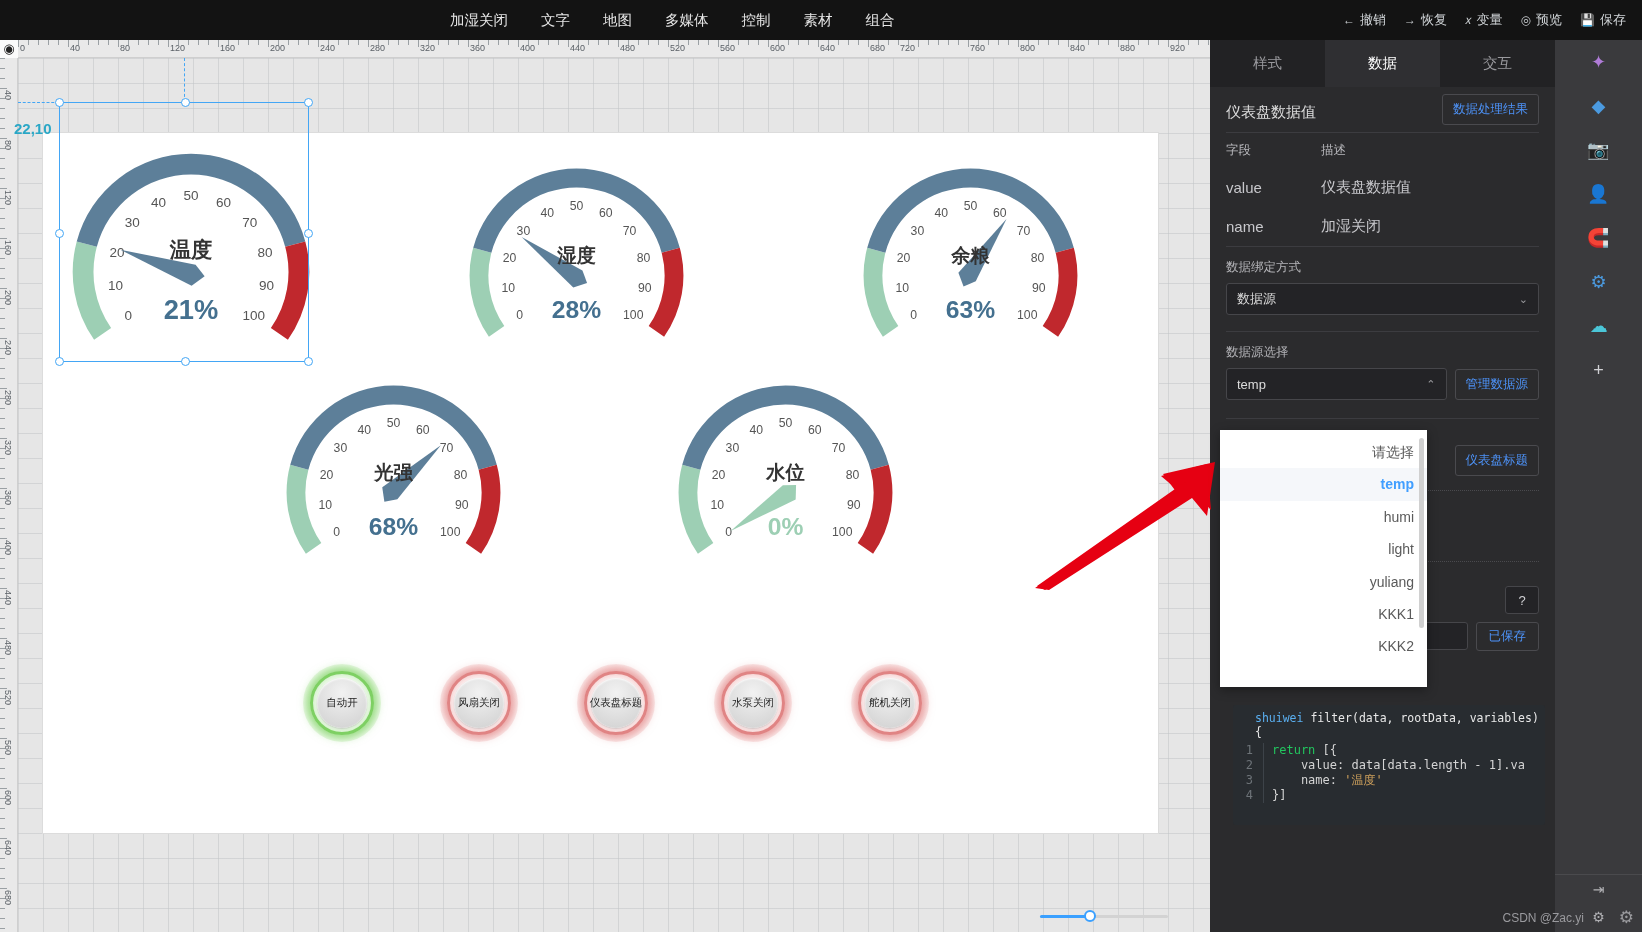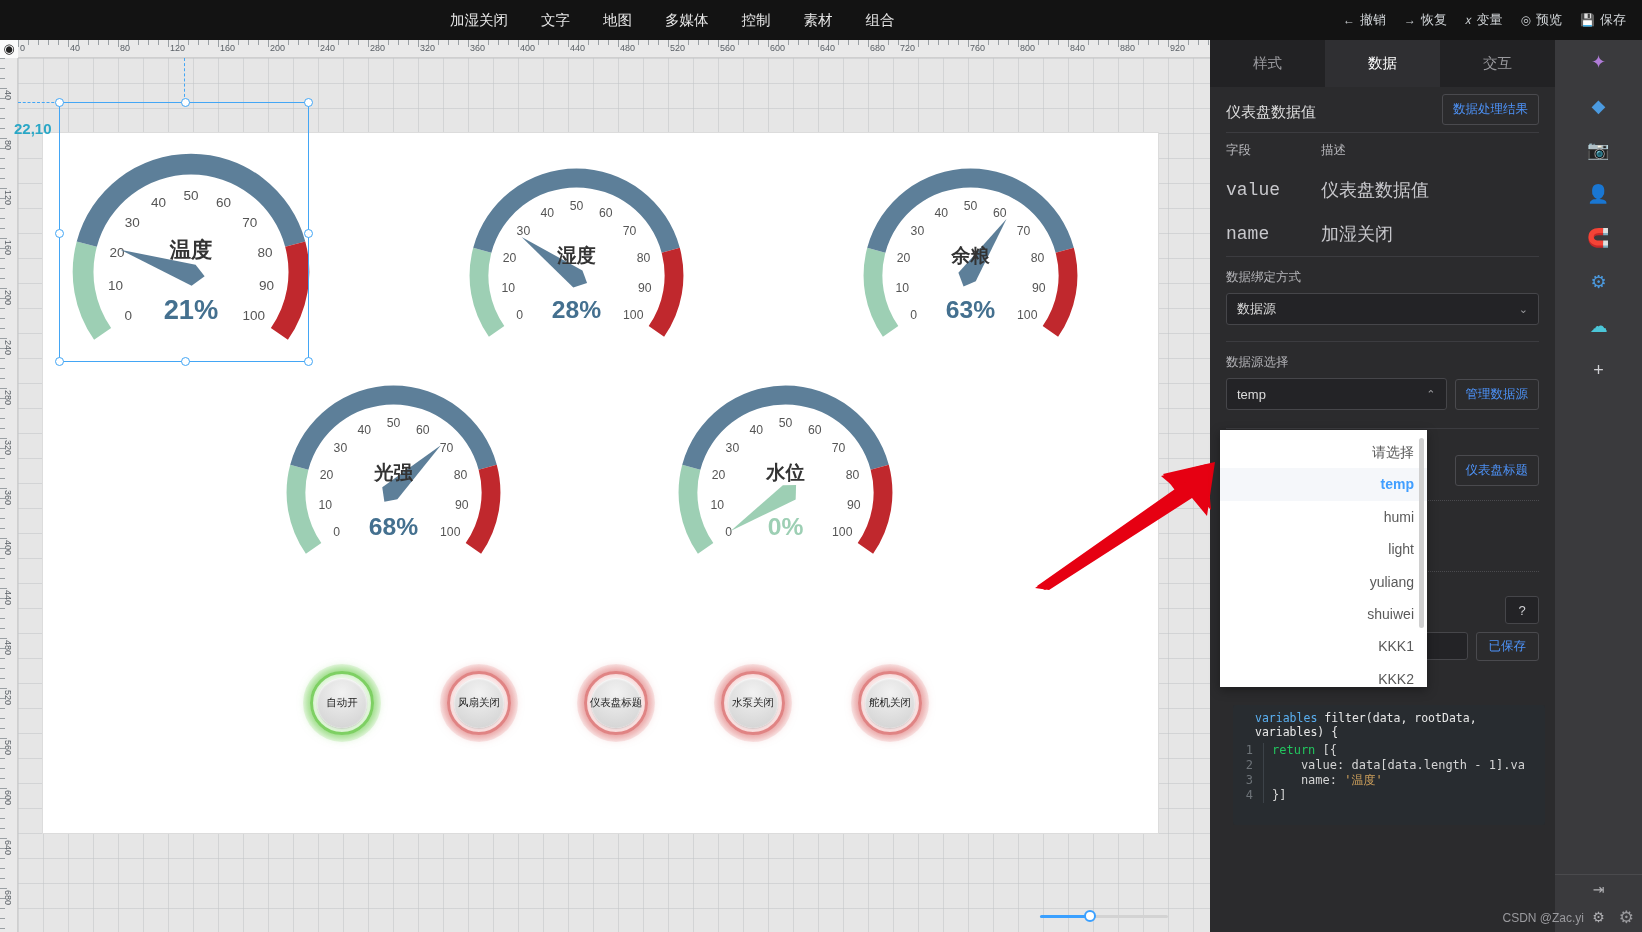--- a/index.html
+++ b/index.html
@@ -99,21 +99,21 @@
                font-size:14.5px; color:#9a9a9e; cursor:pointer; }
   #rtabs .tab.active{ background:#2f2f32; color:#fff; }
   .rsec{ padding:0 16px; }
   .rtitle{ font-size:15px; color:#dcdcdc; padding:16px 0 10px 0; }
   .btn-outline{ background:transparent; border:1px solid #4a4a4e; color:#4d92f7;
                 font-size:12.5px; padding:6px 10px; border-radius:3px; cursor:pointer;
                 font-family:"Liberation Sans",sans-serif;}
   .divider{ height:1px; background:#3c3c40; margin:0 16px; }
   .ftable{ width:100%; border-collapse:collapse; }
   .ftable th{ text-align:left; font-weight:normal; color:#b9b9bd; font-size:12.5px; padding:9px 0; }
-  .ftable td{ color:#c8c8cc; font-size:18px; padding:10px 0;font-family:Liberation Mono, monospace; }
+  .ftable td{ color:#c8c8cc; font-size:15px; padding:10px 0; }
   .ftable th:nth-child(1),.ftable td:nth-child(1){ width:95px; }
   .flabel{ color:#b4b4b8; font-size:12.5px; margin:12px 0 7px 0; }
   .fselect{ position:relative; background:#232326; border:1px solid #46464a; border-radius:3px;
             height:32px; display:flex; align-items:center; padding:0 10px; color:#dcdcdc; font-size:13px;
             cursor:pointer;}
   .fselect .chev{ position:absolute; right:10px; color:#9a9a9e; font-size:11px; }
   .row{ display:flex; gap:8px; align-items:center; }
 
   
   #dropdown{ position:absolute; left:1220px; top:430px; width:207px; height:257px; background:#fff;
@@ -965,30 +965,29 @@
 </div>
 
 <div id="dropdown">
   <div class="caret"></div>
   <div id="ddlist">
       <div class="opt">请选择</div>
       <div class="opt sel">temp</div>
       <div class="opt">humi</div>
       <div class="opt">light</div>
       <div class="opt">yuliang</div>
-      <div class="opt">shuiwei</div>
       <div class="opt">KKK1</div>
       <div class="opt">KKK2</div>
     </div>
   <div id="ddscroll"></div>
 </div>
 
 <div id="code">
   <div class="sig">
-    <span class="kw">variables</span>
+    <span class="kw">shuiwei</span>
     <span class="fn">filter</span><span class="fn">(data, rootData, variables) {</span>
   </div>
   <pre id="codelines"><div class="cline"><span class="cln">1</span><span class="cbar"></span><span><span class="ckw">return</span> [{</span></div><div class="cline"><span class="cln">2</span><span class="cbar"></span><span>    value: data[data.length - 1].va</span></div><div class="cline"><span class="cln">3</span><span class="cbar"></span><span>    name: <span class="cstr">'温度'</span></span></div><div class="cline"><span class="cln">4</span><span class="cbar"></span><span>}]</span></div></pre>
 </div>
 
 <div id="strip">
     <div class="ico" style="color: rgb(176, 124, 216);">✦</div>
     <div class="ico" style="color: rgb(75, 154, 224);">◆</div>
     <div class="ico" style="color: rgb(216, 176, 90);">📷</div>
     <div class="ico" style="color: rgb(90, 143, 216);">👤</div>

